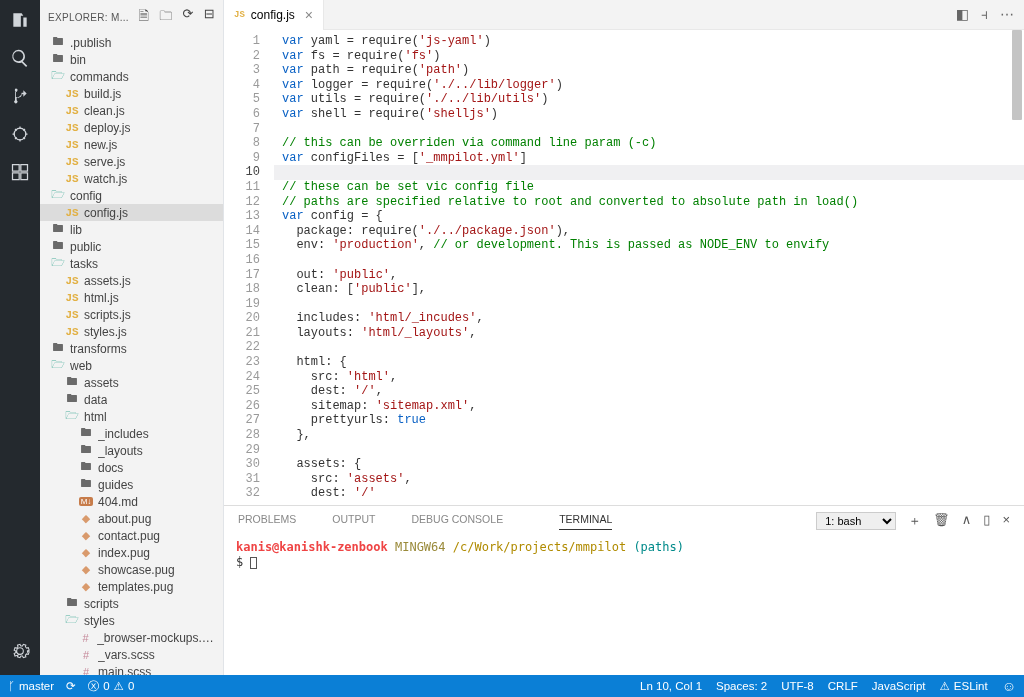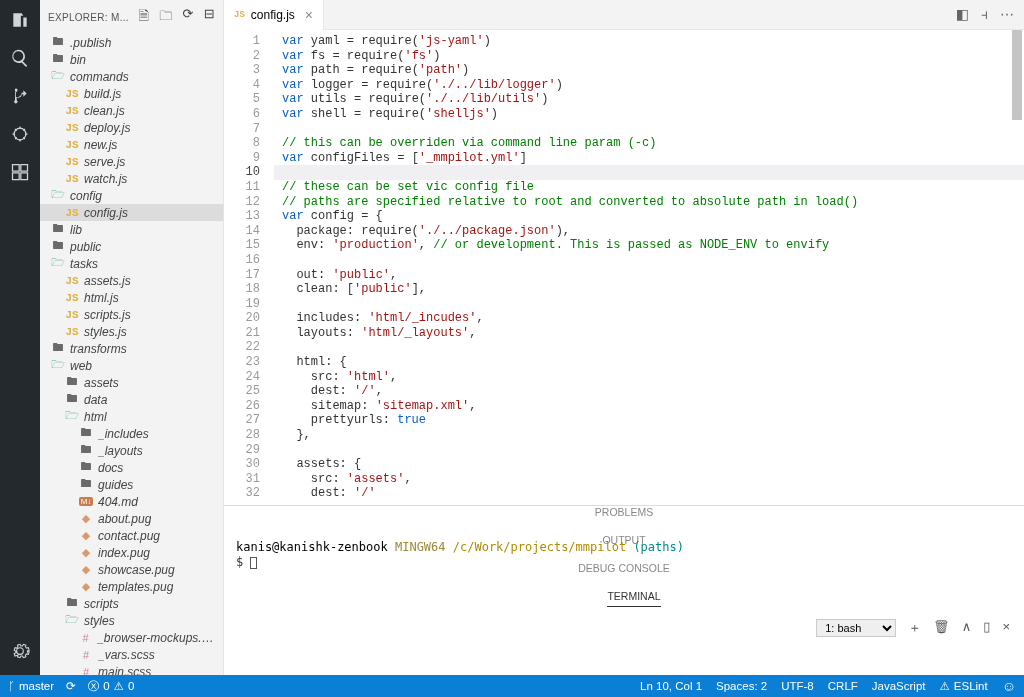--- a/index.html
+++ b/index.html
@@ -10,21 +10,21 @@
 .activity-bar .ab-icon svg { width: 20px; height: 20px; }
 .activity-bar .settings-wrap { margin-top: auto; margin-bottom: 12px; }
 .sidebar { width: 184px; background: #f3f3f3; border-right: 1px solid #e1e4e8; display: flex; flex-direction: column; overflow: hidden; }
 .sidebar-header { display: flex; align-items: center; padding: 6px 8px; font-size: 10px; color: #555; letter-spacing: 0.3px; }
 .sidebar-header .title { flex: 1; overflow: hidden; text-overflow: ellipsis; white-space: nowrap; }
 .sidebar-header .icons { display: flex; gap: 10px; color: #444; }
 .sidebar-header .icons span { cursor: pointer; font-size: 13px; }
 .tree { flex: 1; overflow-y: auto; overflow-x: hidden; font-size: 12px; color: #444; }
 .tree-item { display: flex; align-items: center; height: 17px; padding-right: 4px; white-space: nowrap; cursor: pointer; }
 .tree-item .icon { width: 16px; height: 16px; margin-right: 4px; display: inline-flex; align-items: center; justify-content: center; font-size: 11px; }
-.tree-item .label { overflow: hidden; text-overflow: ellipsis; font-style: italic; }
+.tree-item .label { overflow: hidden; text-overflow: ellipsis; }
 .tree-item.active { background: #dcdcdc; }
 .folder-icon { color: #6a6a6a; }
 .folder-open-icon { color: #4caf9d; }
 .js-icon { color: #e2b145; font-size: 9px; font-weight: bold; font-family: Liberation Mono, monospace; }
 .md-icon { background: #c77c4a; color: #fff; font-size: 8px; border-radius: 2px; padding: 0 2px; }
 .pug-icon { color: #d99a6c; }
 .scss-icon { color: #c5899a; }
 .editor-area { flex: 1; display: flex; flex-direction: column; min-width: 0; }
 .tab-row { display: flex; height: 30px; background: #f3f3f3; border-bottom: 1px solid #e8e8e8; align-items: center; }
 .tab { display: flex; align-items: center; height: 30px; padding: 0 10px; background: #fff; border-right: 1px solid #e8e8e8; font-size: 12px; gap: 6px; }
@@ -39,28 +39,28 @@
 .code { flex: 1; padding-top: 4px; padding-left: 8px; white-space: pre; overflow: hidden; color: #333; }
 .code .line { height: 14.6px; }
 .code .hl { background: #f0f0f2; margin-left: -8px; padding-left: 8px; width: calc(100% + 8px); }
 .kw { color: #0860c4; }
 .str { color: #a31515; }
 .cm { color: #008000; }
 .lit { color: #0860c4; }
 .scrollbar-v { position: absolute; right: 0; top: 0; width: 14px; height: 100%; }
 .scrollbar-v .thumb { position: absolute; right: 2px; width: 10px; background: #c4c4c4; border-radius: 1px; top: 0; height: 90px; }
 .panel { height: 170px; border-top: 1px solid #ddd; display: flex; flex-direction: column; }
-.panel-tabs { display: flex; align-items: center; height: 30px; padding: 0 14px; font-size: 10.5px; color: #888; gap: 12px; flex-direction: column; }
+.panel-tabs { display: flex; align-items: center; height: 30px; padding: 0 14px; font-size: 10.5px; color: #888; gap: 36px; }
 .panel-tabs .ptab { cursor: pointer; padding-bottom: 4px; }
 .panel-tabs .ptab.active { color: #333; border-bottom: 1px solid #333; margin-left: 20px; }
 .panel-tabs .right { margin-left: auto; display: flex; align-items: flex-start; gap: 12px; }
 .panel-tabs select { font-size: 11px; border: 1px solid #ccc; padding: 1px 4px; width: 80px; }
 .panel-tabs .picon { color: #555; cursor: pointer; font-size: 13px; }
 .terminal-body { flex: 1; padding: 4px 12px; font-family: Consolas, monospace; font-size: 12px; line-height: 15px; color: #333; }
-.t-user { color: #000000; }
+.t-user { color: #ef4444; font-weight: bold; }
 .t-host { color: #9a8a3a; }
 .t-path { color: #b08b00; }
 .t-branch { color: #008a8a; }
 .cursor-box { display: inline-block; width: 7px; height: 12px; border: 1px solid #555; vertical-align: middle; }
 .statusbar { height: 22px; background: #0b7fd6; color: #fff; display: flex; align-items: center; font-size: 11.5px; padding: 0 8px; gap: 12px; }
 .statusbar .sb-item { display: flex; align-items: center; gap: 4px; cursor: pointer; }
 .statusbar .right { margin-left: auto; display: flex; gap: 14px; align-items: center; }
 .statusbar .smile { font-size: 14px; }
 svg { fill: currentColor; }
 </style>

